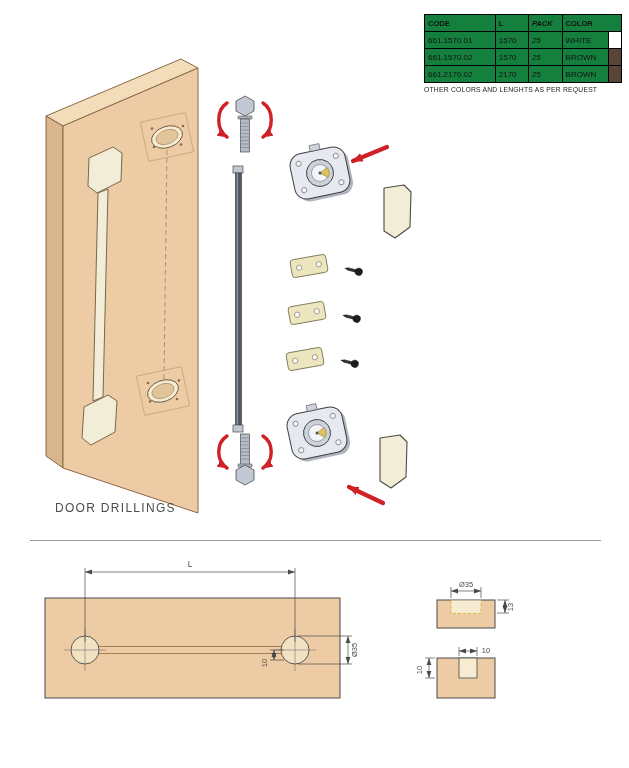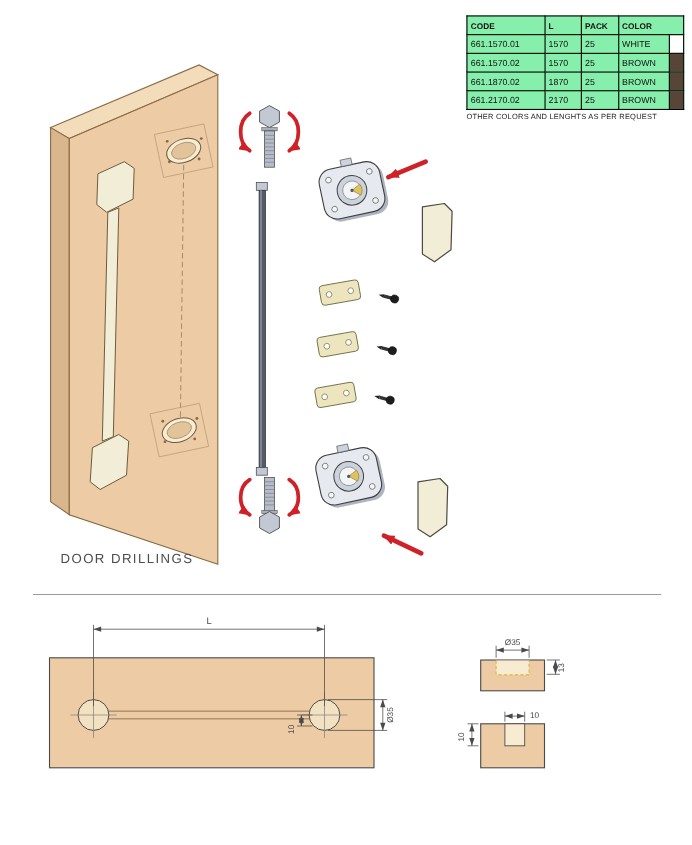--- a/index.html
+++ b/index.html
@@ -7,29 +7,29 @@
     position:relative; width:629px; height:768px; background:#ffffff;
     font-family:"Liberation Sans", sans-serif; overflow:hidden;
   }
   svg#diagram { position:absolute; left:0; top:0; }
   svg text { font-family:"Liberation Sans", sans-serif; fill:#4a4a4a; }
   .dim-t { font-size:7.5px; }
   .dim-t-big { font-size:8.5px; }
 
   
   .spec-table-wrap { position:absolute; left:424px; top:14px; width:198px; }
-  .spec-table { border-collapse:collapse; background:#86efac; }
+  .spec-table { border-collapse:collapse; background:#15803d; }
   .spec-table th, .spec-table td {
     border:1px solid #000; font-size:8px; padding:2px 3px; height:12px;
     text-align:left; color:#111; white-space:nowrap;
   }
   .spec-table th { font-weight:bold; font-size:7.5px; }
   .c-code  { width:68px; }
   .c-l     { width:28px; }
-  .c-pack  { width:28px; }
+  .c-pack  { width:28px;font-style:italic; }
   .c-color { width:42px; }
   .c-swatch{ width:14px; padding:0 !important; }
   .swatch  { display:block; width:100%; height:16px; }
   .table-note { margin-top:3px; font-size:6.8px; color:#222; letter-spacing:0.2px; }
 
   
   .section-heading {
     position:absolute; left:55px; top:501px; font-size:12px; color:#4d4d4d;
     letter-spacing:1.3px; font-weight:400;
   }
@@ -248,29 +248,20 @@
         <tr>
           <td class="c-code">661.1570.02</td>
           <td class="c-l">1570</td>
           <td class="c-pack">25</td>
           <td class="c-color">BROWN</td>
           <td class="c-swatch">
               <div class="swatch" style="background: rgb(88, 69, 55);"></div>
             </td>
         </tr>
         <tr>
-          <td class="c-code">661.1870.02</td>
-          <td class="c-l">1870</td>
-          <td class="c-pack">25</td>
-          <td class="c-color">BROWN</td>
-          <td class="c-swatch">
-              <div class="swatch" style="background: rgb(88, 69, 55);"></div>
-            </td>
-        </tr>
-        <tr>
           <td class="c-code">661.2170.02</td>
           <td class="c-l">2170</td>
           <td class="c-pack">25</td>
           <td class="c-color">BROWN</td>
           <td class="c-swatch">
               <div class="swatch" style="background: rgb(88, 69, 55);"></div>
             </td>
         </tr>
       </tbody>
     </table>

